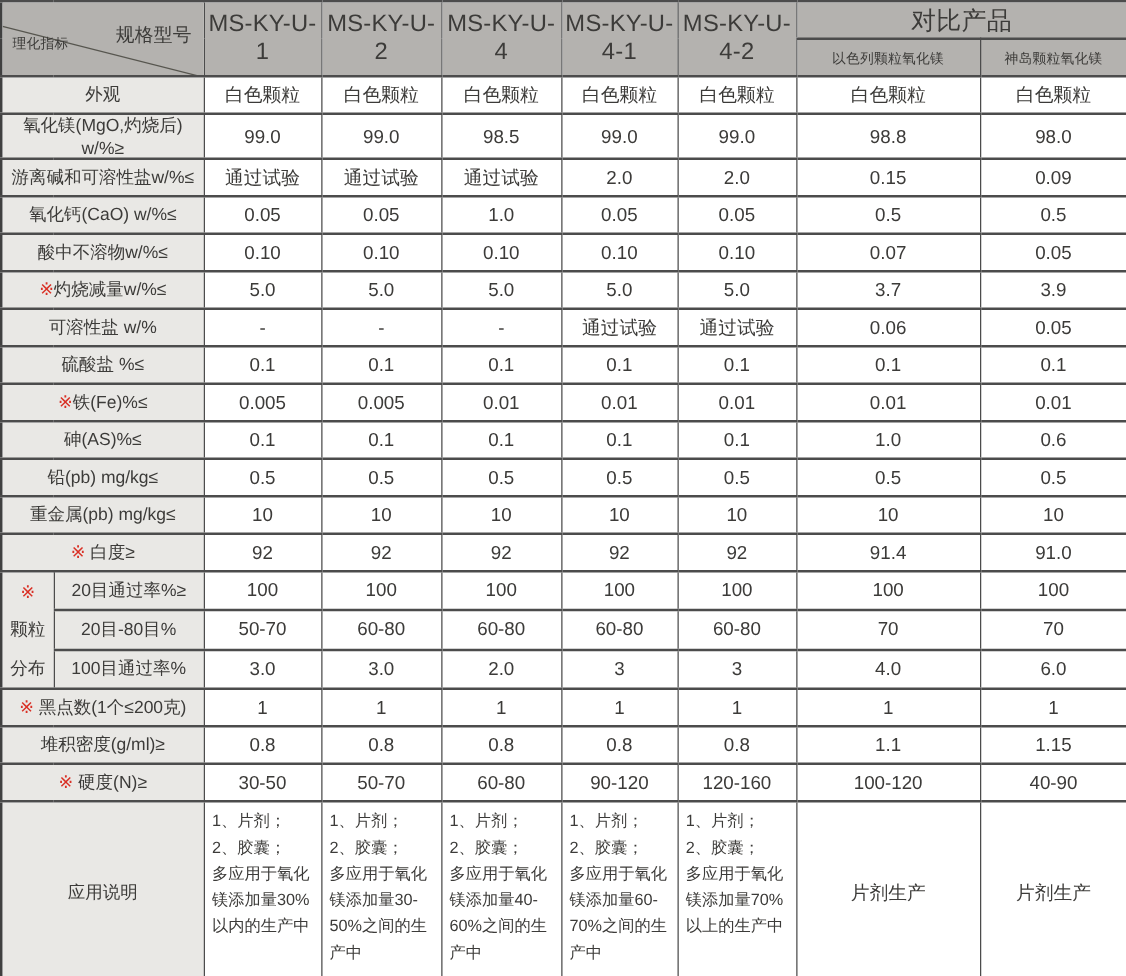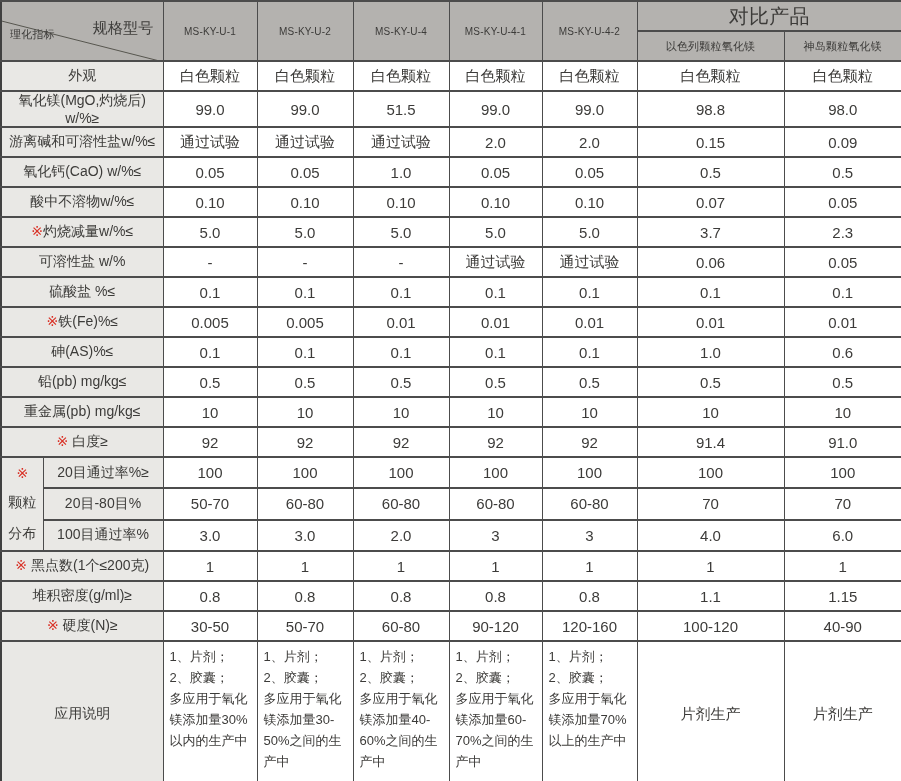--- a/index.html
+++ b/index.html
@@ -15,21 +15,21 @@
   th,td{
     border:1px solid #4c4c4c;
     border-top-width:2px;border-bottom-width:2px;
     padding:0 2px;text-align:center;vertical-align:middle;
     overflow:hidden;
   }
   th{
     background:#b4b2af;font-weight:500;height:28px;
     font-size:15px;letter-spacing:0.2px;
   }
-  th.model{font-size:10px;margin-left:40px;}
+  th.model{font-size:19px;margin-left:40px;}
   th.compare-group{font-size:20px;}
   th.compare-name{font-size:11px;padding:0 1px;}
   td{height:28px;font-size:15px;background:#ffffff;}
   td.label-cell{background:#e9e8e5;font-size:14px;padding:0 1px;}
   td.sub-label{background:#e9e8e5;margin-top:32px;}
   .mark{color:#d93025;}
   td.group-cell{padding:0;}
   .group-inner{
     display:flex;flex-direction:column;justify-content:space-around;
     align-items:center;height:92px;font-size:14px;
@@ -89,21 +89,21 @@
         <td class="value-cell">白色颗粒</td>
         <td class="value-cell">白色颗粒</td>
         <td class="value-cell">白色颗粒</td>
         <td class="value-cell">白色颗粒</td>
         <td class="value-cell">白色颗粒</td>
       </tr>
       <tr>
         <td class="label-cell" colspan="2"><span>氧化镁(MgO,灼烧后) w/%≥</span></td>
         <td class="value-cell">99.0</td>
         <td class="value-cell">99.0</td>
-        <td class="value-cell">51.5</td>
+        <td class="value-cell">98.5</td>
         <td class="value-cell">99.0</td>
         <td class="value-cell">99.0</td>
         <td class="value-cell">98.8</td>
         <td class="value-cell">98.0</td>
       </tr>
       <tr>
         <td class="label-cell" colspan="2"><span>游离碱和可溶性盐w/%≤</span></td>
         <td class="value-cell">通过试验</td>
         <td class="value-cell">通过试验</td>
         <td class="value-cell">通过试验</td>
@@ -133,21 +133,21 @@
         <td class="value-cell">0.05</td>
       </tr>
       <tr>
         <td class="label-cell" colspan="2"><span class="mark">※</span><span>灼烧减量w/%≤</span></td>
         <td class="value-cell">5.0</td>
         <td class="value-cell">5.0</td>
         <td class="value-cell">5.0</td>
         <td class="value-cell">5.0</td>
         <td class="value-cell">5.0</td>
         <td class="value-cell">3.7</td>
-        <td class="value-cell">2.3</td>
+        <td class="value-cell">3.9</td>
       </tr>
       <tr>
         <td class="label-cell" colspan="2"><span>可溶性盐 w/%</span></td>
         <td class="value-cell">-</td>
         <td class="value-cell">-</td>
         <td class="value-cell">-</td>
         <td class="value-cell">通过试验</td>
         <td class="value-cell">通过试验</td>
         <td class="value-cell">0.06</td>
         <td class="value-cell">0.05</td>

